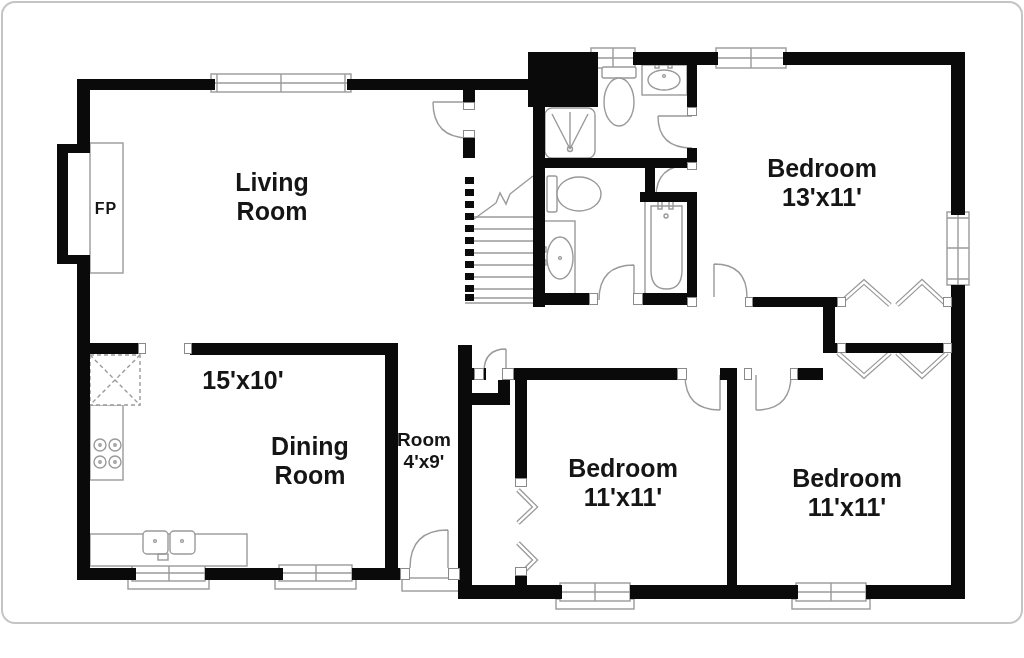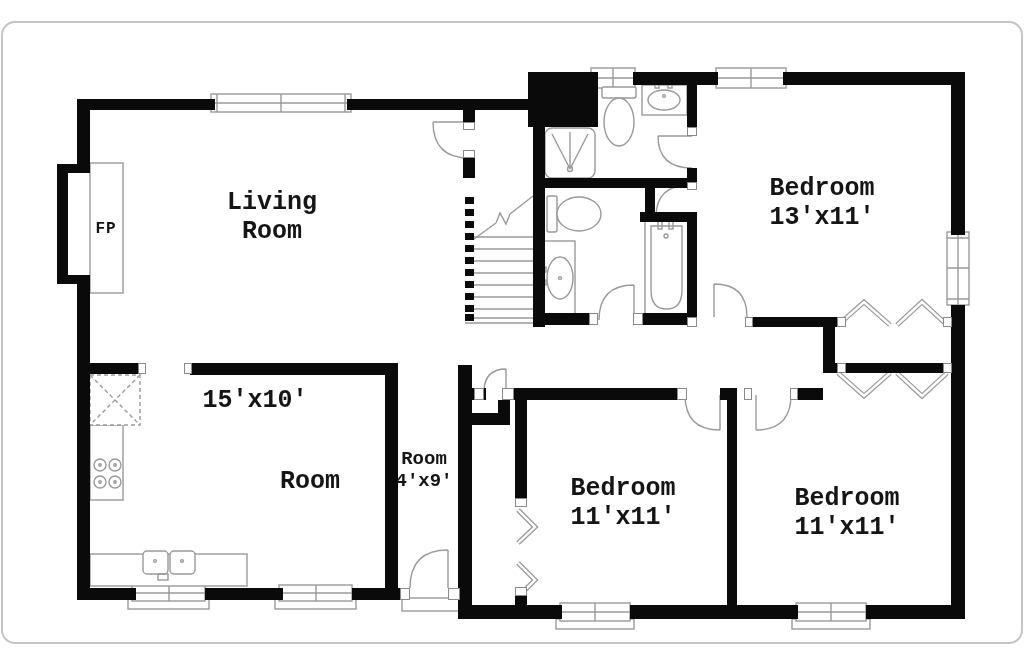--- a/index.html
+++ b/index.html
@@ -1,20 +1,20 @@
 <!DOCTYPE html>
 <html style="--wall: #0a0a0a; --fixture: #9a9a9a; --text: #151515; --bg: #ffffff; --frame: #c4c4c4;"><head>
 <meta charset="utf-8">
 <style>
   :root{
     --wall:#0a0a0a; --fixture:#9a9a9a; --text:#151515; --bg:#ffffff; --frame:#c4c4c4;
   }
   html,body{margin:0;padding:0;background:#fff;}
   #canvas{position:relative;width:1024px;height:625px;background:var(--bg);overflow:hidden;
-          font-family:Liberation Mono, monospace;margin-top:20px;}
+          font-family:Liberation Sans, sans-serif;}
   .frame{position:absolute;inset:1px;border:2px solid var(--frame);border-radius:14px;pointer-events:none;}
   .wall{position:absolute;background:var(--wall);}
   .jamb{position:absolute;background:#fff;border:1px solid #8a8a8a;box-sizing:border-box;}
   svg.fx{position:absolute;left:0;top:0;}
   .lbl{position:absolute;transform:translate(-50%,-50%);text-align:center;color:var(--text);
        font-weight:700;font-size:25px;line-height:1.16;white-space:nowrap;}
   .lbl span{display:block;}
   .lbl.small{font-size:19px;line-height:1.15;}
   .lbl.tiny{font-size:16px;letter-spacing:1px;}
 </style>
@@ -230,24 +230,25 @@
   </div>
 
   <div class="lbl" style="left:272px;top:197px">
     <span>Living</span>
     <span>Room</span>
   </div>
   <div class="lbl" style="left:822px;top:183px">
     <span>Bedroom</span>
     <span>13'x11'</span>
   </div>
-  <div class="lbl" style="left:255px;top:380px">
+  <div class="lbl" style="left:243px;top:380px">
     <span>15'x10'</span>
   </div>
   <div class="lbl" style="left:310px;top:461px">
+    <span>Dining</span>
     <span>Room</span>
   </div>
   <div class="lbl small" style="left:424px;top:451px">
     <span>Room</span>
     <span>4'x9'</span>
   </div>
   <div class="lbl" style="left:623px;top:483px">
     <span>Bedroom</span>
     <span>11'x11'</span>
   </div>

